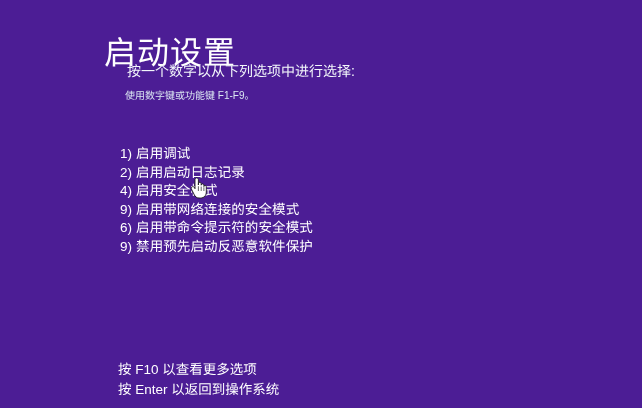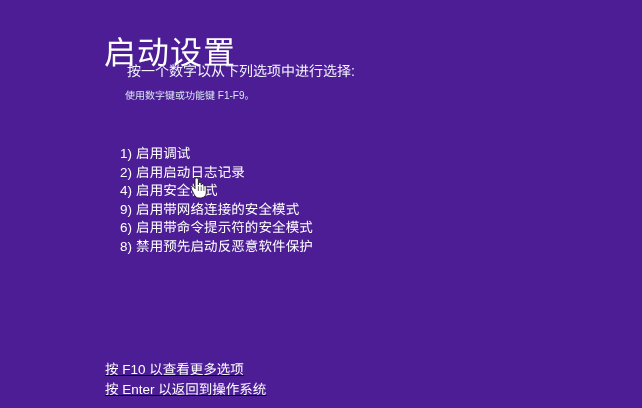--- a/index.html
+++ b/index.html
@@ -81,23 +81,22 @@
     line-height: 18.6px;
     color: #ffffff;
     font-weight: 400;
     white-space: nowrap;
     letter-spacing: 0.1px;
   }
 
   
   .footer {
     position: absolute;
-    left: 1px;
+    left: 14px;
     top: 360px;
-    text-decoration: underline;
   }
   .footer div {
     font-size: 13.5px;
     line-height: 19.5px;
     color: #ffffff;
     font-weight: 400;
     white-space: nowrap;
   }
 
   
@@ -121,21 +120,21 @@
     <div class="subtitle">按一个数字以从下列选项中进行选择:</div>
 
     <div class="hint">使用数字键或功能键 F1-F9。</div>
 
     <ul class="options">
       <li>1) 启用调试</li>
       <li>2) 启用启动日志记录</li>
       <li>4) 启用安全模式</li>
       <li>9) 启用带网络连接的安全模式</li>
       <li>6) 启用带命令提示符的安全模式</li>
-      <li>8) 禁用预先启动反恶意软件保护</li>
+      <li>9) 禁用预先启动反恶意软件保护</li>
     </ul>
 
     <div class="footer">
       <div>按 F10 以查看更多选项</div>
       <div>按 Enter 以返回到操作系统</div>
     </div>
 
   </div>
 
   <svg id="cursor" viewBox="0 0 18 22" width="18" height="22" aria-hidden="true" style="left: 190px; top: 177px;">

